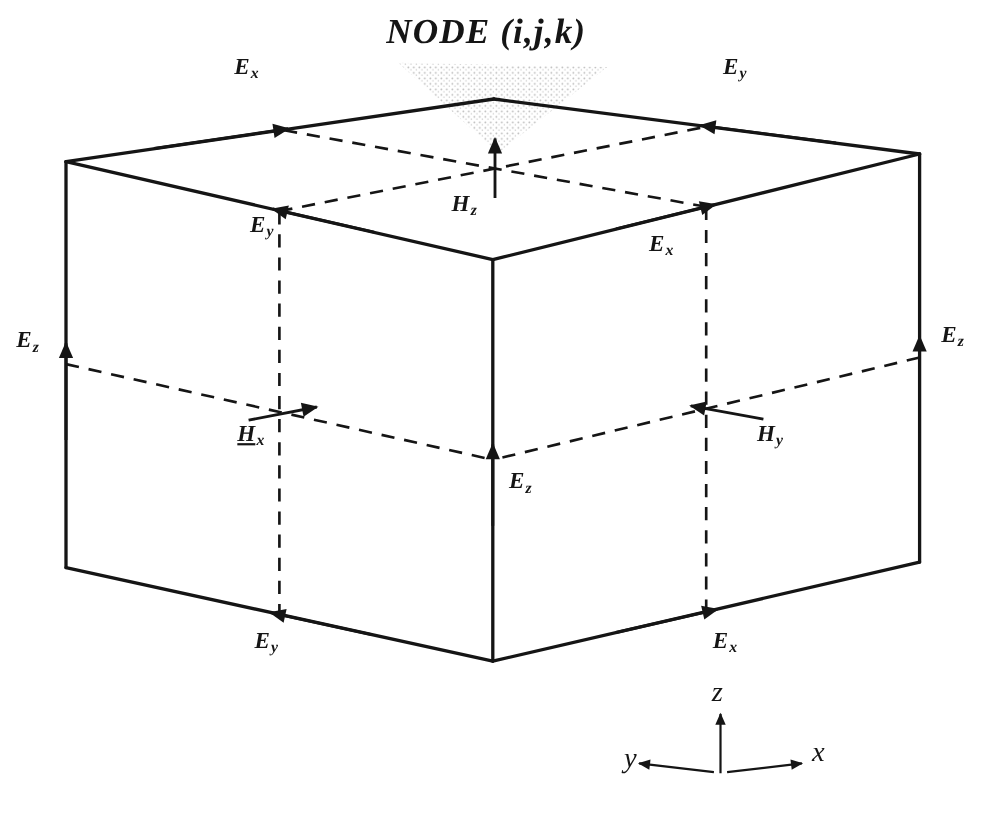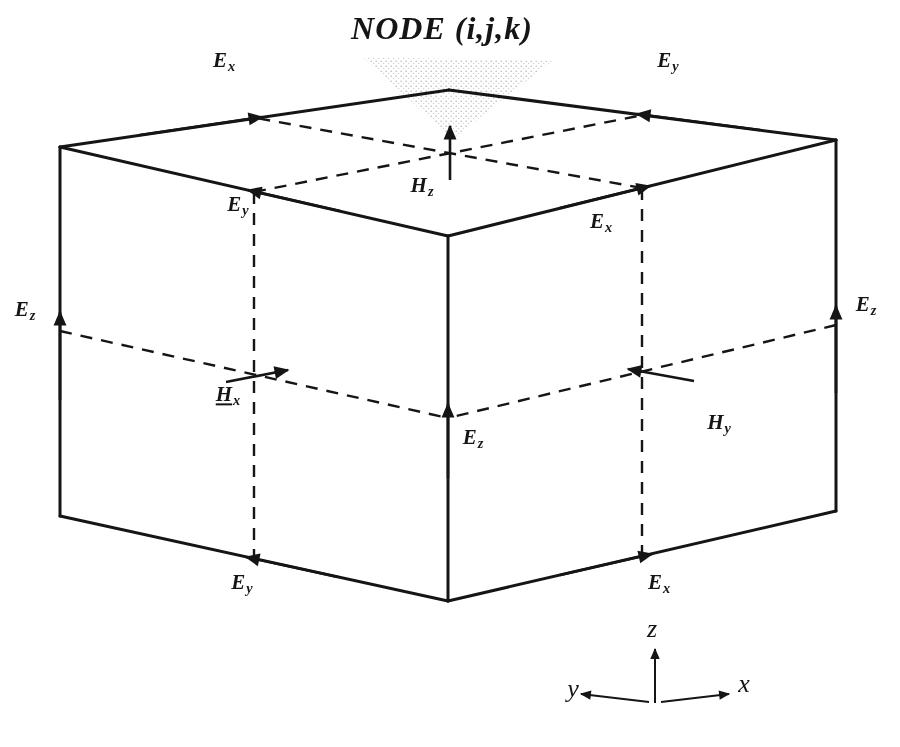--- a/index.html
+++ b/index.html
@@ -127,21 +127,21 @@
   <div class="lbl" style="left:422px; top:187px;"><span>H</span><sub>z</sub></div>
 
   <div class="lbl" style="left:25px; top:311px;"><span>E</span><sub>z</sub></div>
 
   <div class="lbl" style="left:866px; top:306px;"><span>E</span><sub>z</sub></div>
 
   <div class="lbl" style="left:473px; top:439px;"><span>E</span><sub>z</sub></div>
 
   <div class="lbl" style="left:228px; top:396px;text-decoration:underline;"><span>H</span><sub>x</sub></div>
 
-  <div class="lbl" style="left:719px; top:396px;margin-top:28px;"><span>H</span><sub>y</sub></div>
+  <div class="lbl" style="left:700px; top:396px;"><span>H</span><sub>y</sub></div>
 
   <div class="lbl" style="left:242px; top:584px;"><span>E</span><sub>y</sub></div>
 
   <div class="lbl" style="left:659px; top:584px;"><span>E</span><sub>x</sub></div>
 
   <div class="lbl axis" style="left:652px; top:629px;">z</div>
   <div class="lbl axis" style="left:744px; top:684px;">x</div>
   <div class="lbl axis" style="left:573px; top:689px;">y</div>
 
 </div>

